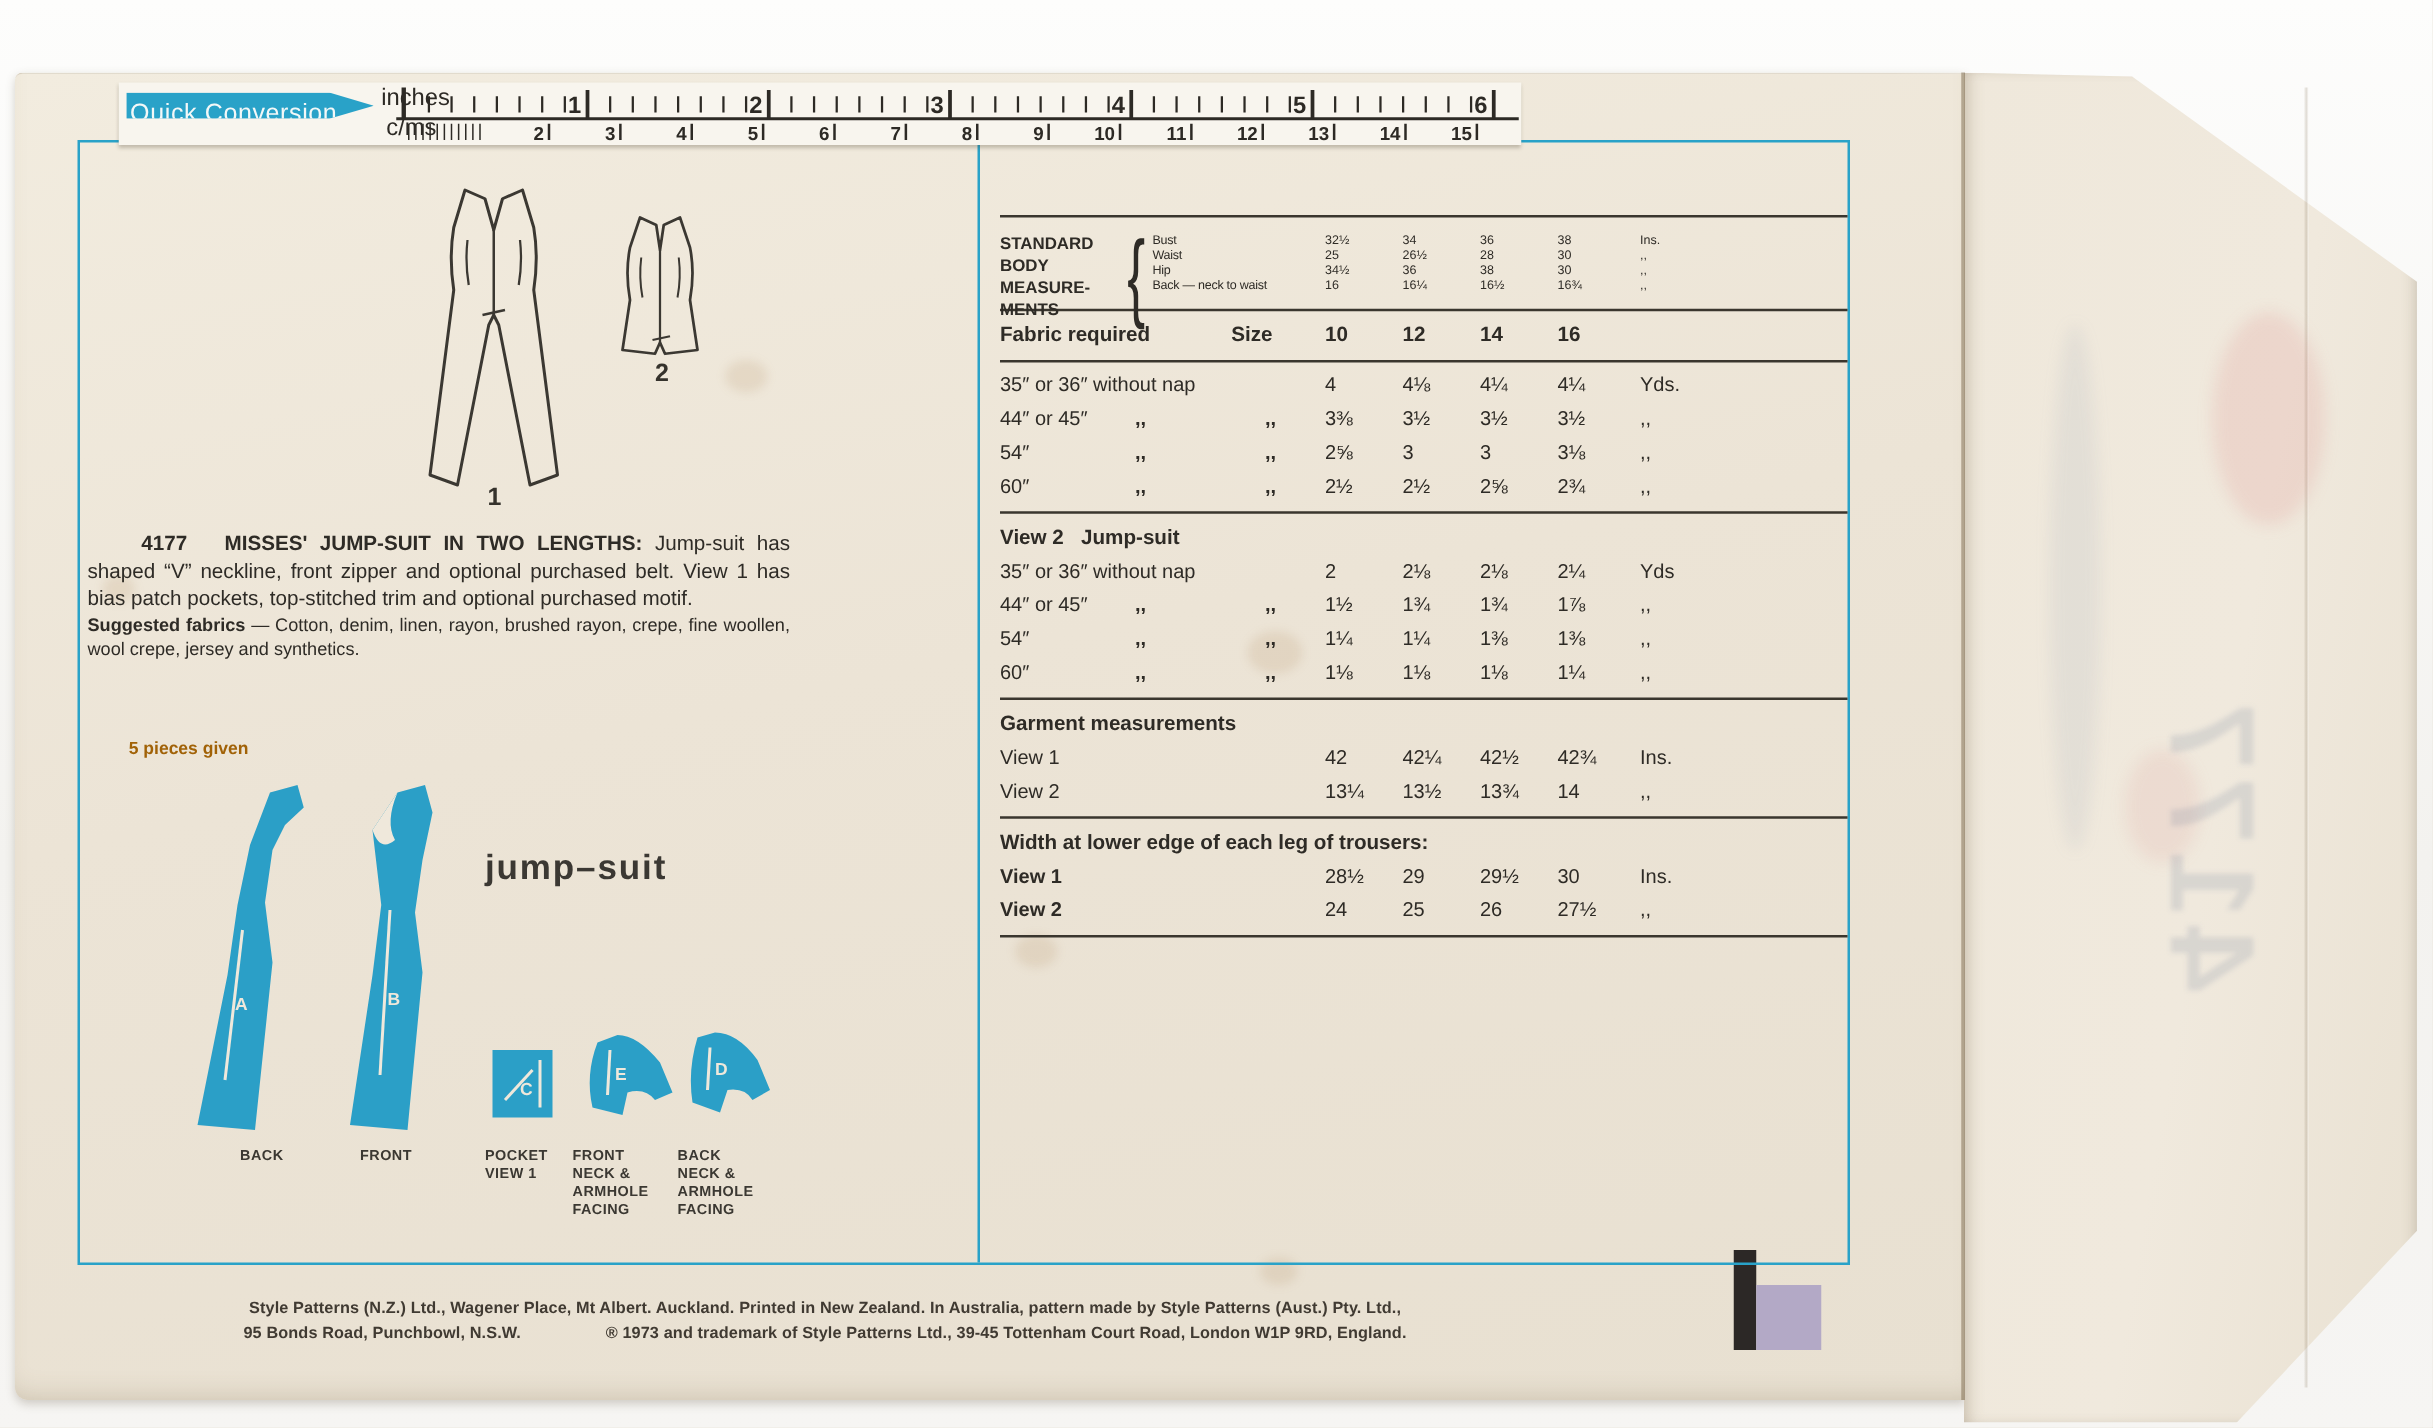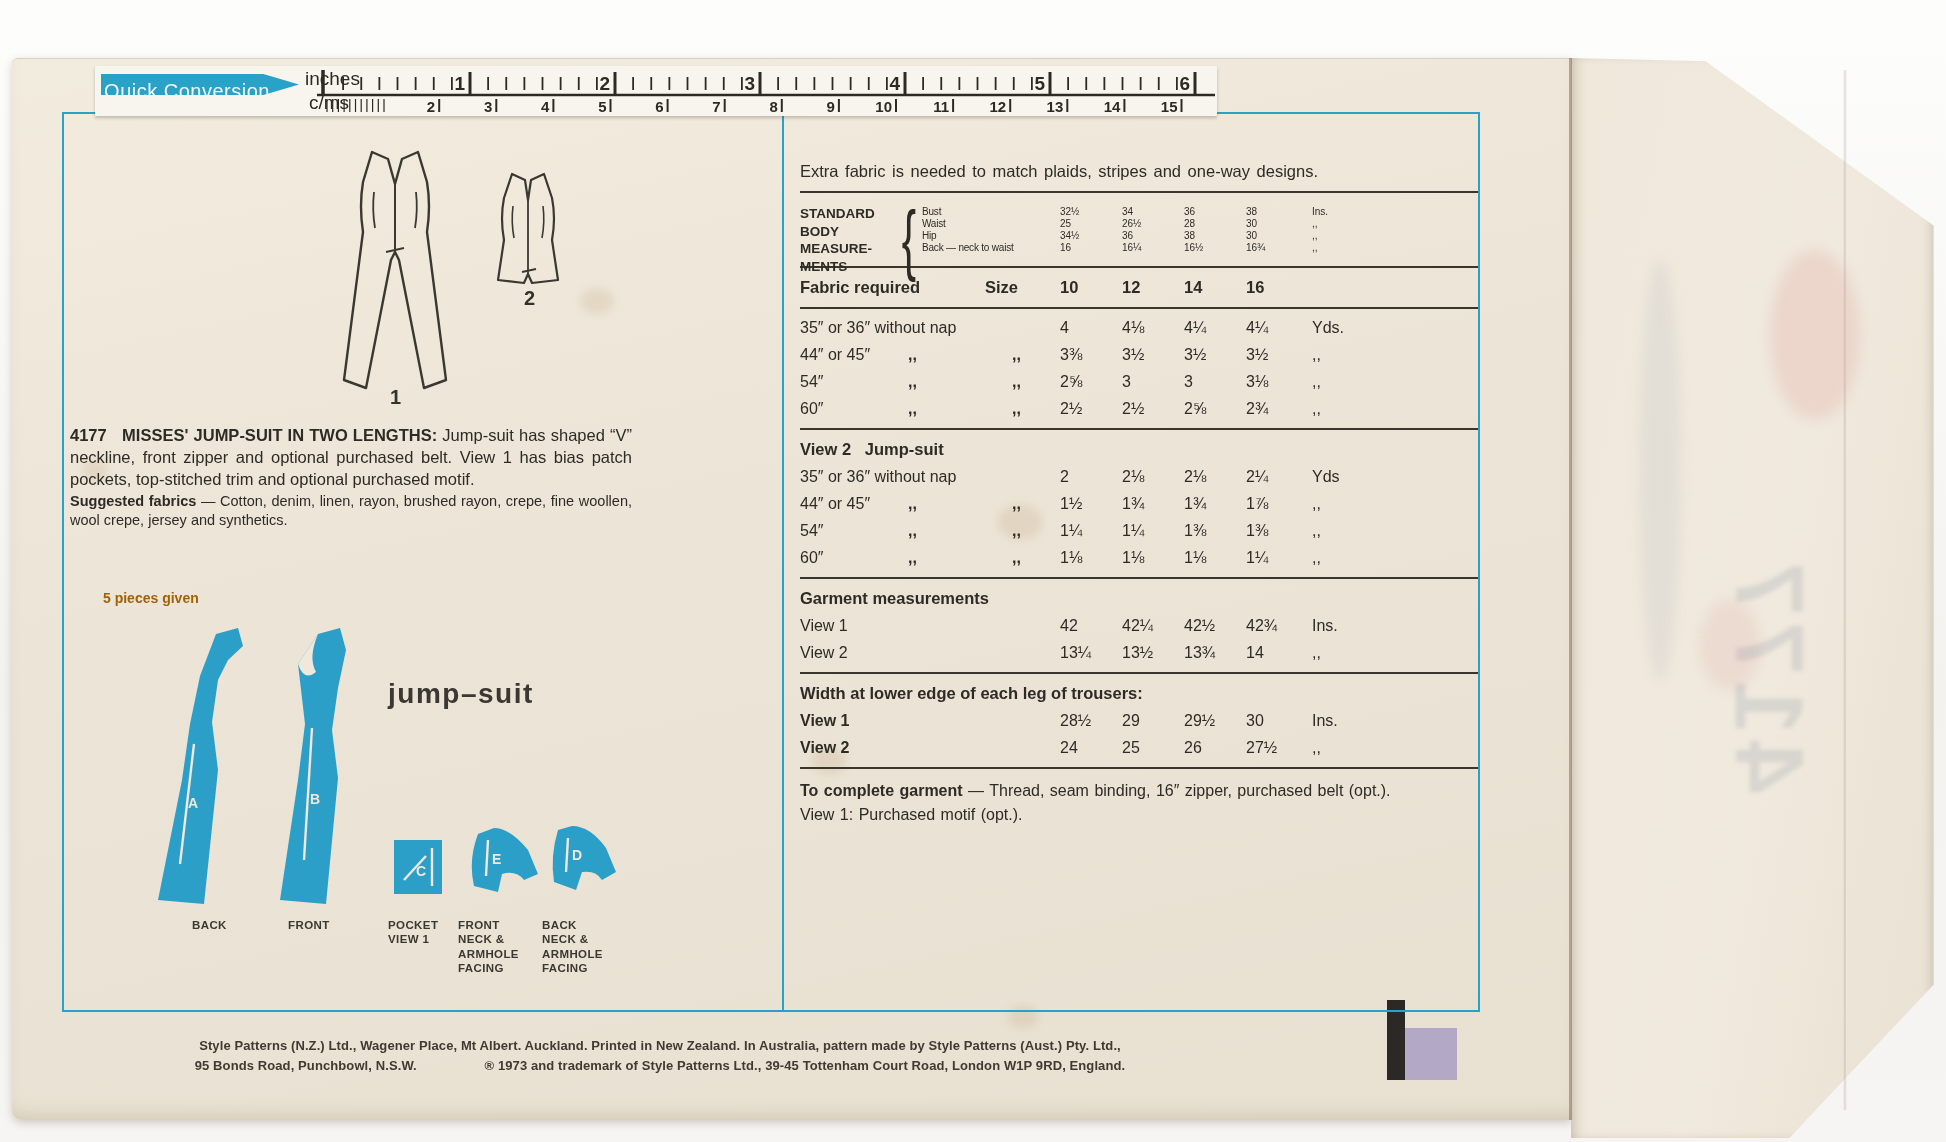--- a/index.html
+++ b/index.html
@@ -54,21 +54,21 @@
     border:2px solid #29a2c8; z-index:2; }
   .col-divider { position:absolute; left:782px; top:114px; width:2px; height:896px; background:#29a2c8; z-index:3; }
 
   .content { position:absolute; inset:0; z-index:4; }
 
   
   .fig { position:absolute; }
   .desc { position:absolute; left:70px; top:424px; width:562px; font-size:16.5px; line-height:1.34;
     text-align:justify; color:#2e2b26; }
   .desc b, .sug b { font-weight:bold; }
-  .prewrap { white-space:pre-wrap; }
+  .prewrap { white-space:pre-wrap;margin-left:43px; }
   .sug { position:absolute; left:70px; top:492px; width:562px; font-size:14.5px; line-height:1.3;
     text-align:justify; color:#2e2b26; }
   .pieces-given { position:absolute; left:103px; top:590px; font-size:14px; font-weight:bold; color:#a16207; }
   .jumpsuit-label { position:absolute; left:388px; top:678px; font-size:28px; font-weight:bold;
     color:#3b3833; letter-spacing:1.5px; }
   #pieces-svg { position:absolute; left:148px; top:628px; }
   .piece-label { position:absolute; font-size:11.5px; font-weight:bold; color:#3b3832;
     letter-spacing:.4px; line-height:1.25; }
   .fig-num { font:bold 20px "Liberation Sans",sans-serif; fill:#35322c; }
 
@@ -295,21 +295,20 @@
   <div class="piece-label" style="left:458px;top:918px">
     <span>FRONT</span><br><span>NECK &amp;</span><br>
     <span>ARMHOLE</span><br><span>FACING</span>
   </div>
   <div class="piece-label" style="left:542px;top:918px">
     <span>BACK</span><br><span>NECK &amp;</span><br>
     <span>ARMHOLE</span><br><span>FACING</span>
   </div>
 
   <div class="right-col">
-    <p class="intro">Extra fabric is needed to match plaids, stripes and one-way designs.</p>
     <div class="rule"></div>
 
     <div class="meas">
       <div class="grp">
         <span>STANDARD</span><br>
         <span>BODY</span><br>
         <span>MEASURE-</span><br>
         <span>MENTS</span>
       </div>
       <div class="brace">{</div>
@@ -470,22 +469,20 @@
           <span class="lbl">View 2</span>
           <span class="v">24</span>
           <span class="v">25</span>
           <span class="v">26</span>
           <span class="v">27½</span>
           <span class="unit">,,</span>
         </div>
       </div>
     <div class="rule"></div>
 
-    <p class="complete"><b>To complete garment</b><span> — Thread, seam binding, 16″ zipper, purchased belt (opt.).</span><br>
-    <span>View 1: Purchased motif (opt.).</span></p>
   </div>
 </div>
 
 <div class="footer">
   <span>Style Patterns (N.Z.) Ltd., Wagener Place, Mt Albert. Auckland. Printed in New Zealand. In Australia, pattern made by Style Patterns (Aust.) Pty. Ltd.,</span><br>
   <span>95 Bonds Road, Punchbowl, N.S.W.</span><span class="gap"></span>
   <span>® 1973 and trademark of Style Patterns Ltd., 39-45 Tottenham Court Road, London W1P 9RD, England.</span>
 </div>
 <div class="mark-black"></div>
 <div class="mark-purple"></div>

